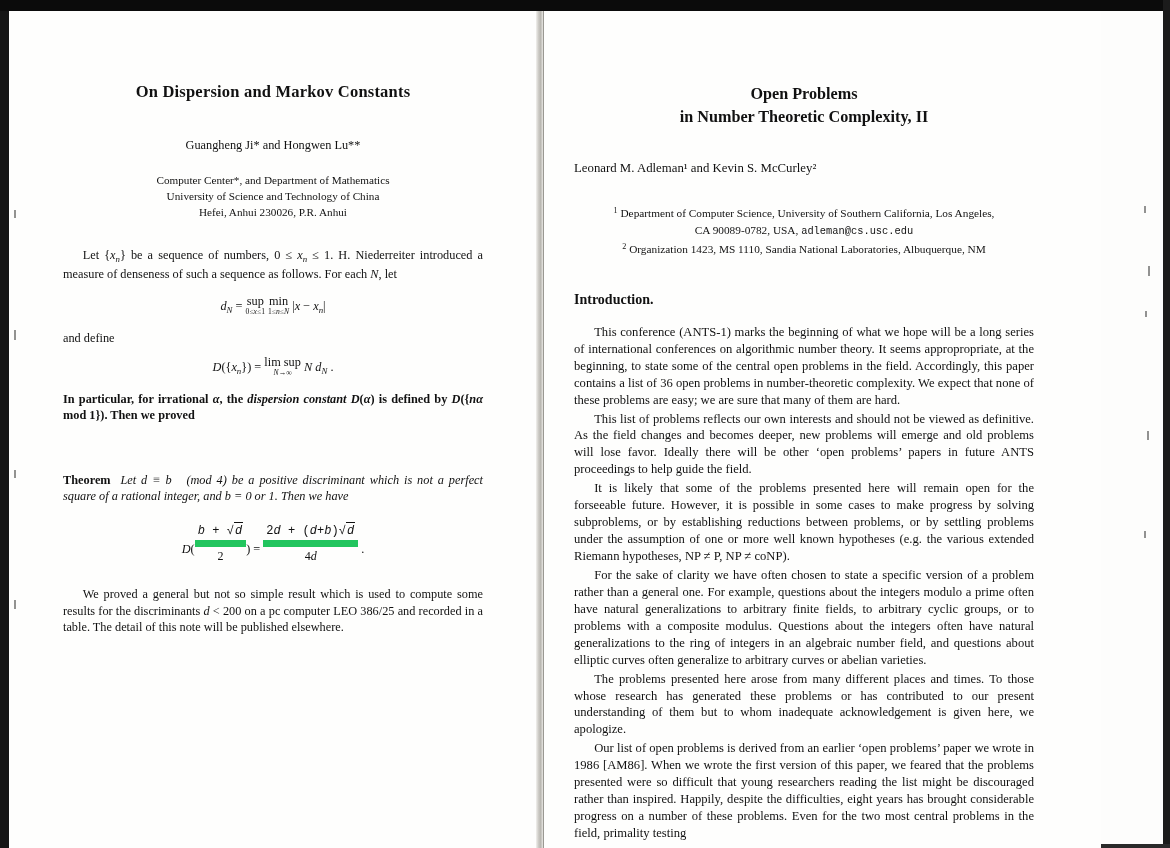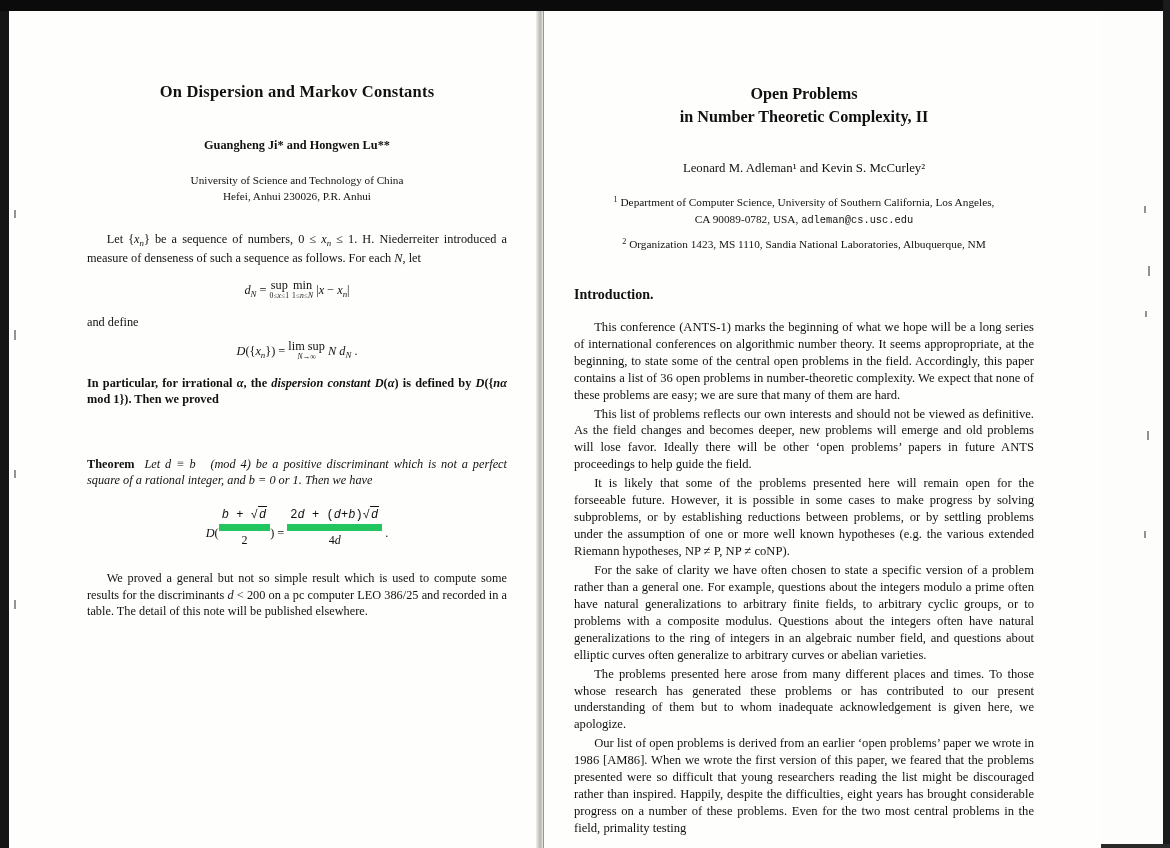--- a/index.html
+++ b/index.html
@@ -71,39 +71,38 @@
     padding: 0;
   }
   .page-right {
     left: 544px;
     width: 557px;
     height: 837px;
   }
   
   .l-content {
     position: absolute;
-    left: 78px;
+    left: 54px;
     top: 70px;
     width: 420px;
     font-size: 12.3px;
     line-height: 1.33;
     text-align: justify;
   }
   .l-title {
     text-align: center;
     font-size: 16.5px;
     font-weight: bold;
     letter-spacing: .2px;
     margin-bottom: 34px;
   }
   .l-authors {
     text-align: center;
     font-size: 12.3px;
     margin-bottom: 20px;
-    font-weight: bold;
   }
   .l-affil {
     text-align: center;
     font-size: 11.2px;
     line-height: 1.42;
     margin-bottom: 26px;
   }
   .para {
     text-indent: 1.6em;
     margin: 0 0 2px 0;
@@ -175,23 +174,22 @@
     text-align: justify;
   }
   .r-title {
     text-align: center;
     font-size: 16.2px;
     font-weight: bold;
     line-height: 1.45;
     margin-bottom: 30px;
   }
   .r-authors {
-    text-align: center;
     font-size: 12.8px;
-    margin-bottom: 17px;
+    margin-bottom: 28px;
   }
   .r-affil {
     text-align: center;
     font-size: 11.3px;
     line-height: 1.45;
     margin-bottom: 34px;
   }
   .mono { font-family: "Liberation Mono", monospace; font-size: .92em; }
   .r-section {
     font-size: 14px;
@@ -215,20 +213,21 @@
   <div class="edge-bottom"></div>
 
   <div class="page page-left">
     <div class="l-content">
 
       <div class="l-title">On Dispersion and Markov Constants</div>
 
       <div class="l-authors">Guangheng Ji* and Hongwen Lu**</div>
 
       <div class="l-affil">
+        <div>Computer Center*, and Department of Mathematics</div>
         <div>University of Science and Technology of China</div>
         <div>Hefei, Anhui 230026, P.R. Anhui</div>
       </div>
 
 
       <p class="para">
         Let {<span class="ital">x</span><span class="sub ital">n</span>} be a sequence of numbers,
         0 ≤ <span class="ital">x</span><span class="sub ital">n</span> ≤ 1. H. Niederreiter introduced
         a measure of denseness of such a sequence as follows. For each <span class="ital">N</span>, let
       </p>
@@ -290,21 +289,21 @@
 
       <div class="r-authors">Leonard M. Adleman¹ and Kevin S. McCurley²</div>
 
       <div class="r-affil">
         <div>
           <span class="sup">1</span>&nbsp;<span>Department of Computer Science, University of Southern California, Los Angeles,</span>
         </div>
         <div>
           <span>CA 90089-0782, USA, </span><span class="mono">adleman@cs.usc.edu</span>
         </div>
-        <div style="margin-top:8px;">
+        <div style="margin-top:2px;">
           <span class="sup">2</span>&nbsp;<span>Organization 1423, MS 1110, Sandia National Laboratories, Albuquerque, NM</span>
         </div>
       </div>
 
       <div class="r-section">Introduction.</div>
 
       <p class="para">This conference (ANTS-1) marks the beginning of what we hope will be a long series of international conferences on algorithmic number theory. It seems appropropriate, at the beginning, to state some of the central open problems in the field. Accordingly, this paper contains a list of 36 open problems in number-theoretic complexity. We expect that none of these problems are easy; we are sure that many of them are hard.</p>
       <p class="para">This list of problems reflects our own interests and should not be viewed as definitive. As the field changes and becomes deeper, new problems will emerge and old problems will lose favor. Ideally there will be other ‘open problems’ papers in future ANTS proceedings to help guide the field.</p>
       <p class="para">It is likely that some of the problems presented here will remain open for the forseeable future. However, it is possible in some cases to make progress by solving subproblems, or by establishing reductions between problems, or by settling problems under the assumption of one or more well known hypotheses (e.g. the various extended Riemann hypotheses, NP ≠ P, NP ≠ coNP).</p>
       <p class="para">For the sake of clarity we have often chosen to state a specific version of a problem rather than a general one. For example, questions about the integers modulo a prime often have natural generalizations to arbitrary finite fields, to arbitrary cyclic groups, or to problems with a composite modulus. Questions about the integers often have natural generalizations to the ring of integers in an algebraic number field, and questions about elliptic curves often generalize to arbitrary curves or abelian varieties.</p>

